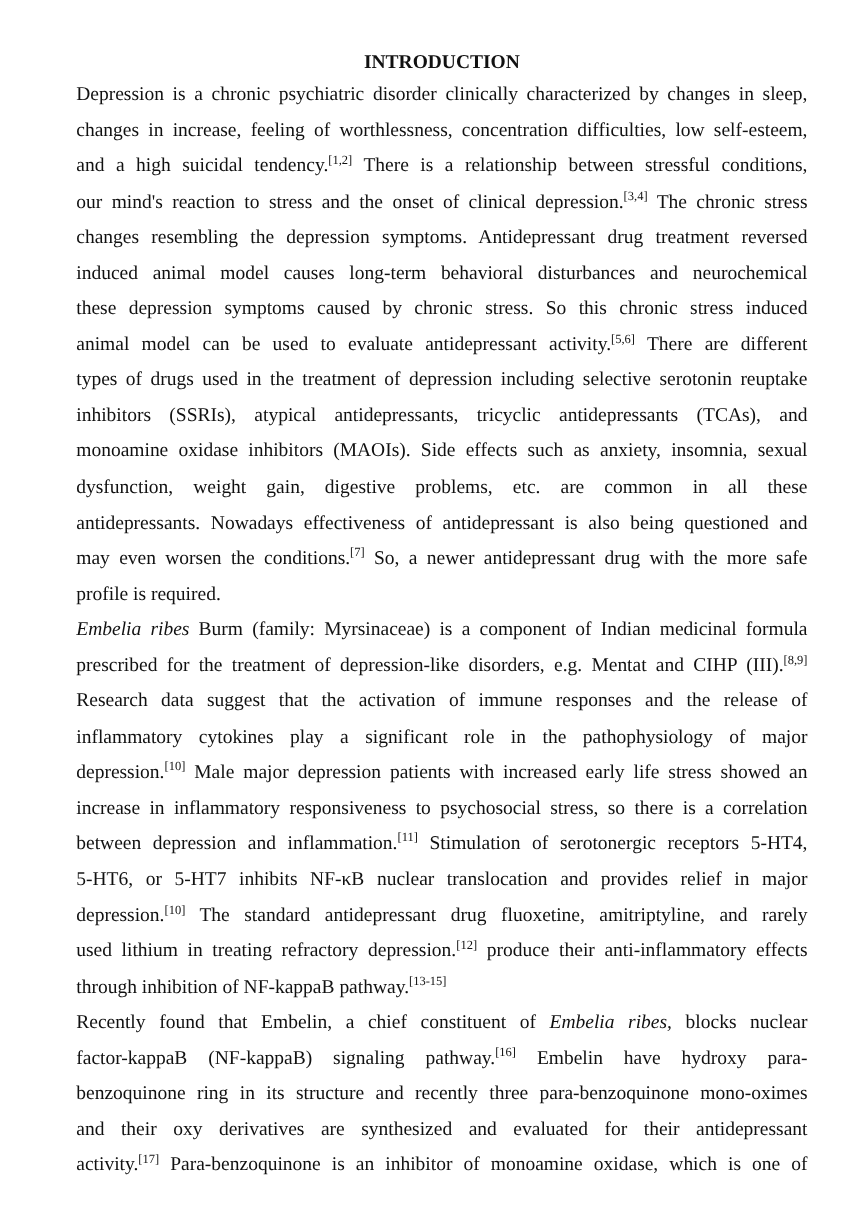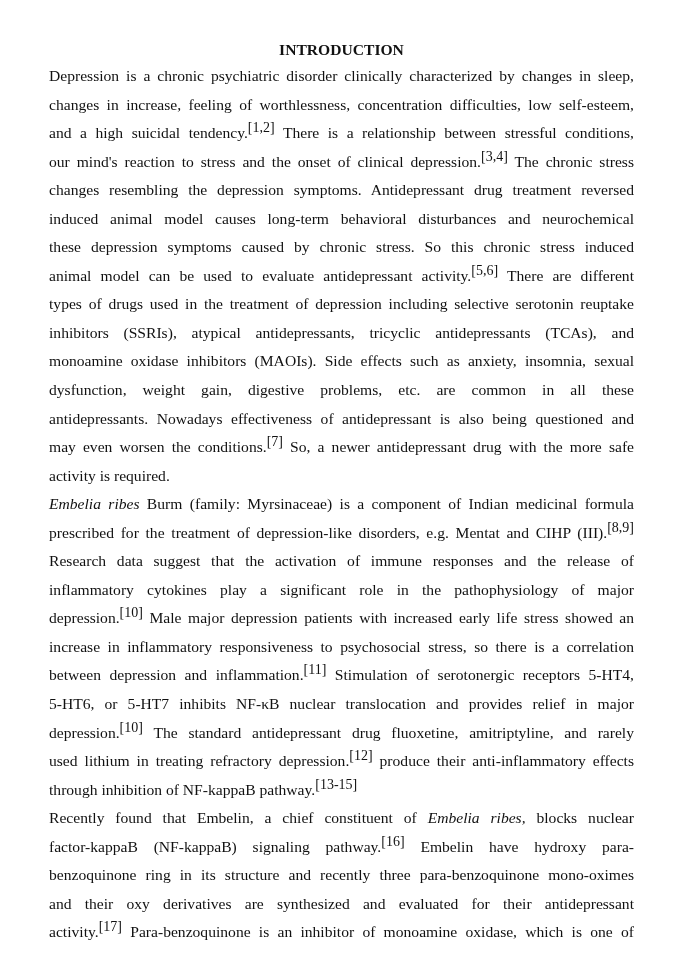--- a/index.html
+++ b/index.html
@@ -1,21 +1,21 @@
 <!DOCTYPE html>
 <html><head>
   <meta charset="utf-8">
   <style>
     html, body { margin: 0; padding: 0; background: #ffffff; }
     body { width: 680px; height: 974px; overflow: hidden; position: relative; }
-    .page { position: absolute; left: 49px; top: 38px; width: 585px; color: #111111; font-family: "Liberation Serif", "DejaVu Serif", serif; font-size: 15.6px; }
+    .page { position: absolute; left: 61px; top: 38px; width: 585px; color: #111111; font-family: "Liberation Serif", "DejaVu Serif", serif; font-size: 15.6px; }
     .heading { text-align: center; font-weight: bold; font-size: 15.6px; height: 24px; line-height: 24px; margin-left: 0; }
     .line { height: 28.55px; line-height: 28.55px; white-space: nowrap; text-align: justify; text-align-last: justify; }
     .line.last { text-align-last: left; }
-    sup { font-size: 14px; line-height: 0; vertical-align: 0; position: relative; top: -6px; }
+    sup { font-size: 10px; line-height: 0; vertical-align: 0; position: relative; top: -6px; }
     i { font-style: italic; }
   </style>
 </head>
 <body>
 
 <div class="page">
   <div class="heading">INTRODUCTION</div>
   <div id="body-text">
       <div class="line"><span>Depression is a chronic psychiatric disorder clinically characterized by changes in sleep,</span></div>
       <div class="line"><span>changes in increase, feeling of worthlessness, concentration difficulties, low self-esteem,</span></div>
@@ -24,21 +24,21 @@
       <div class="line"><span>changes resembling the depression symptoms. Antidepressant drug treatment reversed</span></div>
       <div class="line"><span>induced animal model causes long-term behavioral disturbances and neurochemical</span></div>
       <div class="line"><span>these depression symptoms caused by chronic stress. So this chronic stress induced</span></div>
       <div class="line"><span>animal model can be used to evaluate antidepressant activity.</span><sup>[5,6]</sup><span> There are different</span></div>
       <div class="line"><span>types of drugs used in the treatment of depression including selective serotonin reuptake</span></div>
       <div class="line"><span>inhibitors (SSRIs), atypical antidepressants, tricyclic antidepressants (TCAs), and</span></div>
       <div class="line"><span>monoamine oxidase inhibitors (MAOIs). Side effects such as anxiety, insomnia, sexual</span></div>
       <div class="line"><span>dysfunction, weight gain, digestive problems, etc. are common in all these</span></div>
       <div class="line"><span>antidepressants. Nowadays effectiveness of antidepressant is also being questioned and</span></div>
       <div class="line"><span>may even worsen the conditions.</span><sup>[7]</sup><span> So, a newer antidepressant drug with the more safe</span></div>
-      <div class="line last"><span>activity is required.</span></div>
+      <div class="line last"><span>profile is required.</span></div>
       <div class="line"><i>Embelia ribes</i><span> Burm (family: Myrsinaceae) is a component of Indian medicinal formula</span></div>
       <div class="line"><span>prescribed for the treatment of depression-like disorders, e.g. Mentat and CIHP (III).</span><sup>[8,9]</sup></div>
       <div class="line"><span>Research data suggest that the activation of immune responses and the release of</span></div>
       <div class="line"><span>inflammatory cytokines play a significant role in the pathophysiology of major</span></div>
       <div class="line"><span>depression.</span><sup>[10]</sup><span> Male major depression patients with increased early life stress showed an</span></div>
       <div class="line"><span>increase in inflammatory responsiveness to psychosocial stress, so there is a correlation</span></div>
       <div class="line"><span>between depression and inflammation.</span><sup>[11]</sup><span> Stimulation of serotonergic receptors 5-HT4,</span></div>
       <div class="line"><span>5-HT6, or 5-HT7 inhibits NF-κB nuclear translocation and provides relief in major</span></div>
       <div class="line"><span>depression.</span><sup>[10]</sup><span> The standard antidepressant drug fluoxetine, amitriptyline, and rarely</span></div>
       <div class="line"><span>used lithium in treating refractory depression.</span><sup>[12]</sup><span> produce their anti-inflammatory effects</span></div>

